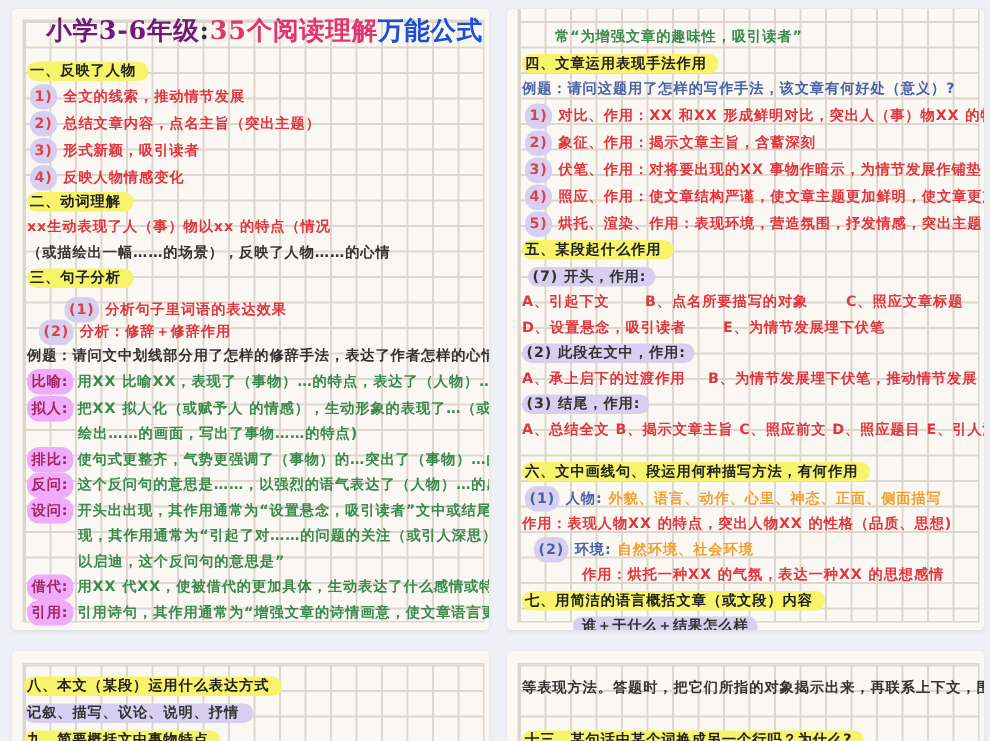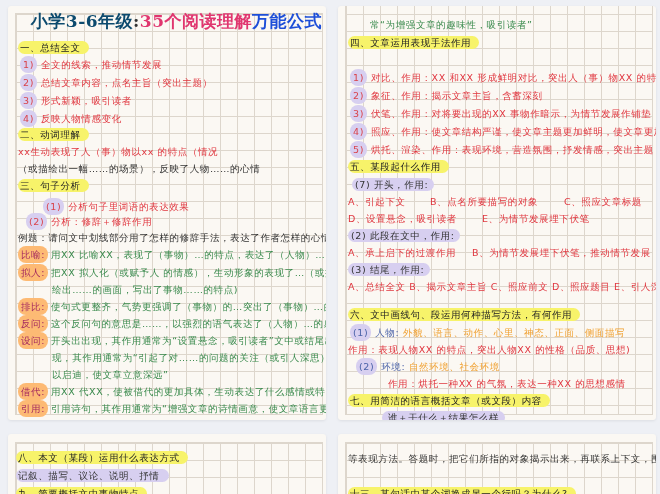--- a/index.html
+++ b/index.html
@@ -26,20 +26,21 @@
       border:1px solid #ddd6cc;
     }
     .line {
       position:absolute;
       left:0;
       white-space:nowrap;
       font-size:9.5px;
       line-height:17px;
       height:17px;
       letter-spacing:0.6px;
+      font-weight:bold;
     }
     .hl-yellow {
       background:#f7f36a;
       border-radius:8px;
       padding:1px 8px 1px 2px;
       color:#222;
     }
     .hl-purple {
       background:#d7cff0;
       border-radius:8px;
@@ -48,21 +49,21 @@
     .num {
       display:inline-block;
       background:#d7cff0;
       border-radius:8px;
       padding:0 3px;
       color:#d9434b;
       margin-right:4px;
     }
     .pink-tag {
       display:inline-block;
-      background:#fdba74;
+      background:#f0abfc;
       color:#a2265e;
       border-radius:8px;
       padding:0 3px;
       margin-right:3px;
     }
     .red { color:#e0363f; }
     .green { color:#3a8a4d; }
     .black { color:#333; }
     .blue { color:#4a62a8; }
     .orange { color:#f0a030; }
@@ -74,24 +75,24 @@
       letter-spacing:0.5px;
     }
   </style>
 </head>
 <body>
 
 <div class="card" style="left:8px; top:6px; width:318px; height:414px;">
   <div class="grid" style="left:7px; top:7px; width:306px; height:400px;"></div>
 
   <div class="title" style="left:14px; top:4px;">
-    <span style="color:#0c4a6e;">小学3-6年级</span><span style="color:#333;">:</span><span style="color:#e0366f;">35个阅读理解</span><span style="color:#1d4ed8;">万能公式</span>
+    <span style="color:#701a75;">小学3-6年级</span><span style="color:#333;">:</span><span style="color:#e0366f;">35个阅读理解</span><span style="color:#1d4ed8;">万能公式</span>
   </div>
 
-  <div class="line" style="left:10px; top:33px;"><span class="hl-yellow">一、总结全文</span></div>
+  <div class="line" style="left:10px; top:33px;"><span class="hl-yellow">一、反映了人物</span></div>
   <div class="line red" style="left:12px; top:50px;"><span class="num">1)</span><span>全文的线索，推动情节发展</span></div>
   <div class="line red" style="left:12px; top:68px;"><span class="num">2)</span><span>总结文章内容，点名主旨（突出主题）</span></div>
   <div class="line red" style="left:12px; top:86px;"><span class="num">3)</span><span>形式新颖，吸引读者</span></div>
   <div class="line red" style="left:12px; top:104px;"><span class="num">4)</span><span>反映人物情感变化</span></div>
 
   <div class="line" style="left:10px; top:120px;"><span class="hl-yellow">二、动词理解</span></div>
   <div class="line red" style="left:10px; top:137px;">xx生动表现了人（事）物以xx 的特点（情况</div>
   <div class="line black" style="left:10px; top:154px;">（或描绘出一幅……的场景），反映了人物……的心情</div>
 
   <div class="line" style="left:10px; top:171px;"><span class="hl-yellow">三、句子分析</span></div>
@@ -100,30 +101,31 @@
 
   <div class="line black" style="left:10px; top:223px;">例题：请问文中划线部分用了怎样的修辞手法，表达了作者怎样的心情?</div>
 
   <div class="line green" style="left:10px; top:240px;"><span class="pink-tag">比喻:</span><span>用XX 比喻XX，表现了（事物）…的特点，表达了（人物）……</span></div>
   <div class="line green" style="left:10px; top:258px;"><span class="pink-tag">拟人:</span><span>把XX 拟人化（或赋予人 的情感），生动形象的表现了…（或描</span></div>
   <div class="line green" style="left:44px; top:275px;">绘出……的画面，写出了事物……的特点)</div>
   <div class="line green" style="left:10px; top:292px;"><span class="pink-tag">排比:</span><span>使句式更整齐，气势更强调了（事物）的…突出了（事物）…的特点</span></div>
   <div class="line green" style="left:10px; top:309px;"><span class="pink-tag">反问:</span><span>这个反问句的意思是……，以强烈的语气表达了（人物）…的感情</span></div>
   <div class="line green" style="left:10px; top:326px;"><span class="pink-tag">设问:</span><span>开头出出现，其作用通常为“设置悬念，吸引读者”文中或结尾出</span></div>
   <div class="line green" style="left:44px; top:343px;">现，其作用通常为“引起了对……的问题的关注（或引人深思）给人</div>
-  <div class="line green" style="left:44px; top:360px;">以启迪，使文章立意深远”</div>
+  <div class="line green" style="left:44px; top:360px;">以启迪，这个反问句的意思是”</div>
   <div class="line green" style="left:10px; top:377px;"><span class="pink-tag">借代:</span><span>用XX 代XX，使被借代的更加具体，生动表达了什么感情或特点</span></div>
   <div class="line green" style="left:10px; top:394px;"><span class="pink-tag">引用:</span><span>引用诗句，其作用通常为“增强文章的诗情画意，使文章语言更优美</span></div>
 </div>
 
 <div class="card" style="left:338px; top:6px; width:318px; height:414px;">
   <div class="grid" style="left:7px; top:-10px; width:306px; height:417px;"></div>
 
   <div class="line green" style="left:32px; top:10px;">常“为增强文章的趣味性，吸引读者”</div>
   <div class="line" style="left:10px; top:28px;"><span class="hl-yellow">四、文章运用表现手法作用</span></div>
+  <div class="line blue" style="left:10px; top:45px;">例题：请问这题用了怎样的写作手法，该文章有何好处（意义）?</div>
   <div class="line red" style="left:12px; top:63px;"><span class="num">1)</span><span>对比、作用：XX 和XX 形成鲜明对比，突出人（事）物XX 的特点</span></div>
   <div class="line red" style="left:12px; top:81px;"><span class="num">2)</span><span>象征、作用：揭示文章主旨，含蓄深刻</span></div>
   <div class="line red" style="left:12px; top:99px;"><span class="num">3)</span><span>伏笔、作用：对将要出现的XX 事物作暗示，为情节发展作铺垫</span></div>
   <div class="line red" style="left:12px; top:117px;"><span class="num">4)</span><span>照应、作用：使文章结构严谨，使文章主题更加鲜明，使文章更加严密</span></div>
   <div class="line red" style="left:12px; top:135px;"><span class="num">5)</span><span>烘托、渲染、作用：表现环境，营造氛围，抒发情感，突出主题</span></div>
 
   <div class="line" style="left:10px; top:152px;"><span class="hl-yellow">五、某段起什么作用</span></div>
   <div class="line black" style="left:14px; top:170px;"><span class="hl-purple">(7) 开头，作用:</span></div>
   <div class="line red" style="left:10px; top:187px;"><span style="display:inline-block;width:82px;">A、引起下文</span><span style="display:inline-block;width:134px;">B、点名所要描写的对象</span><span>C、照应文章标题</span></div>
   <div class="line red" style="left:10px; top:204px;"><span style="display:inline-block;width:134px;">D、设置悬念，吸引读者</span><span>E、为情节发展埋下伏笔</span></div>

